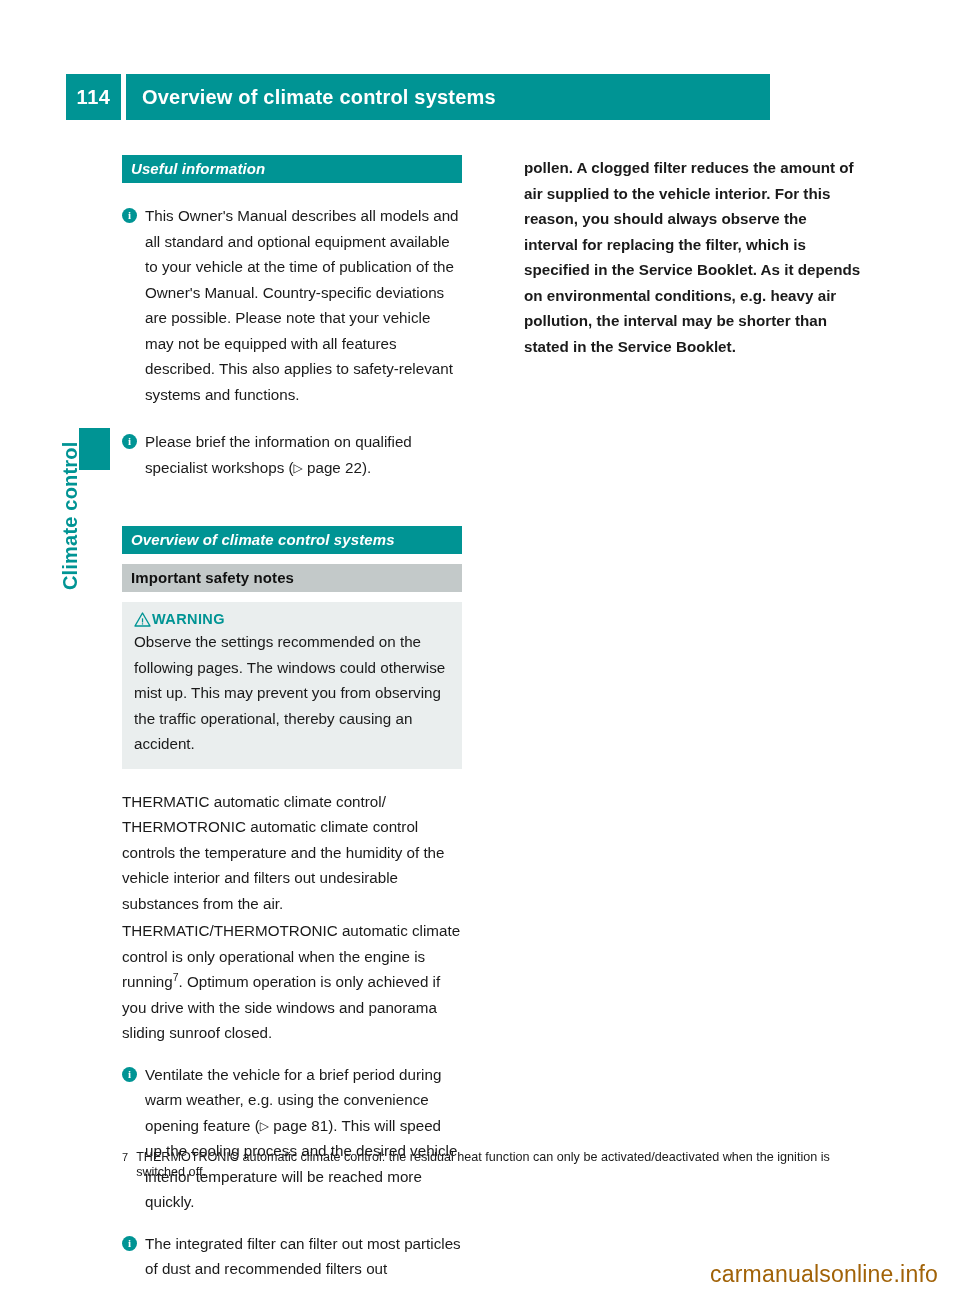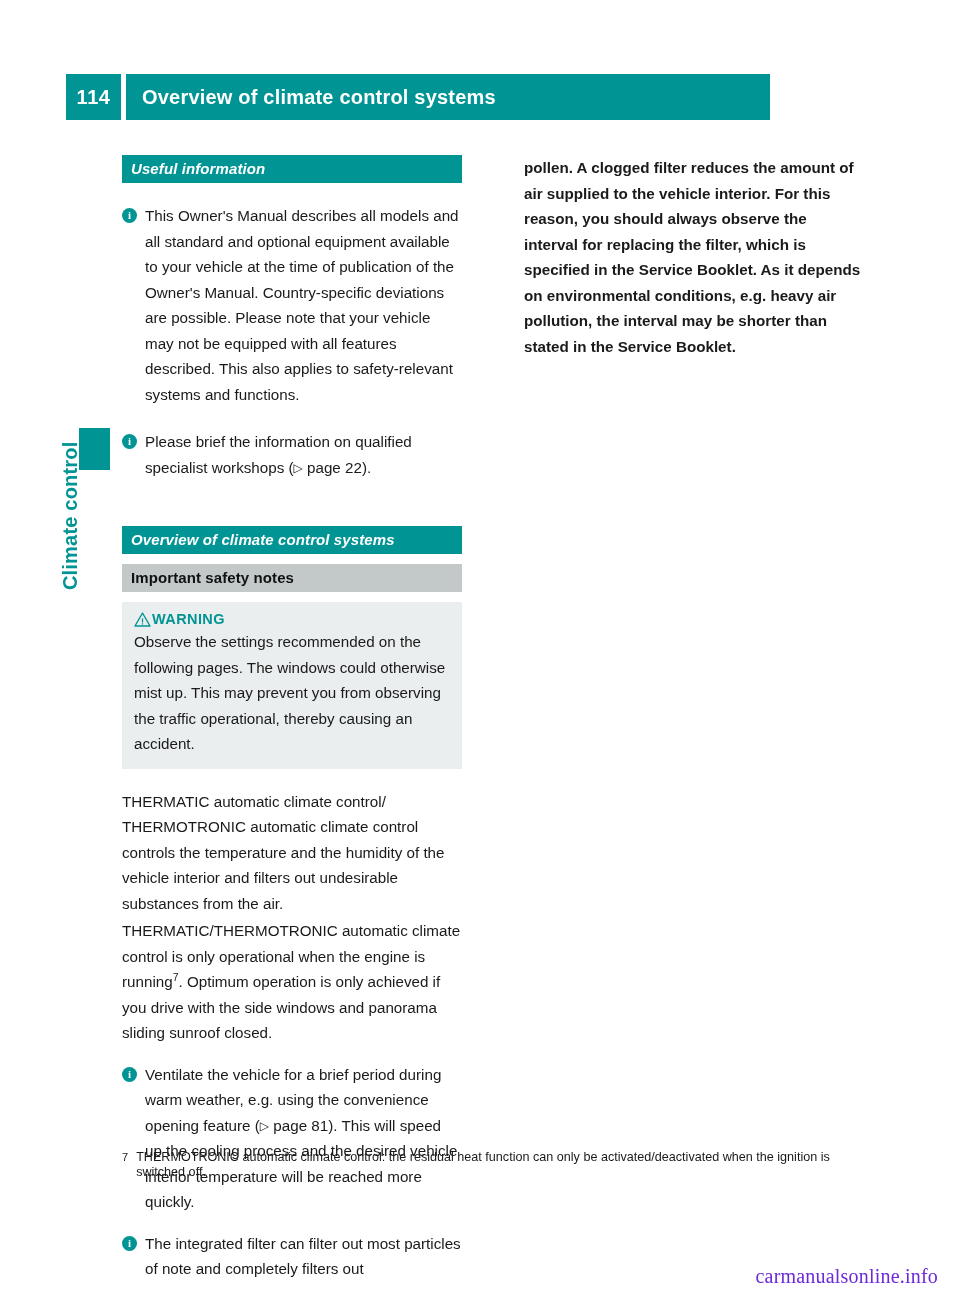--- a/index.html
+++ b/index.html
@@ -212,24 +212,23 @@
     font-size: 12.6px;
     line-height: 15px;
     color: #1a1a1a;
   }
 
   
   .watermark {
     position: absolute;
     right: 22px;
     bottom: 14px;
-    font-size: 20px;
-    color: #6d28d9;
+    font-size: 23px;
+    color: #a16207;
     letter-spacing: 0.2px;
-    font-family: Liberation Serif, serif;
   }
 </style>
 </head>
 <body>
 
 <div class="header">
   <div class="header-pagenum">114</div>
   <div class="header-gap"></div>
   <div class="header-title">Overview of climate control systems</div>
 </div>
@@ -286,21 +285,21 @@
 
   <div class="note">
     <span class="icon-info">i</span>
     <p><span>Ventilate the vehicle for a brief period during warm weather, e.g. using the convenience opening feature (</span><span class="ref-arrow">▷</span>&nbsp;<span>page 81</span><span>). This will speed up the cooling process and the desired vehicle interior temperature will be reached more quickly.</span></p>
   </div>
 
   <div class="spacer-14"></div>
 
   <div class="note">
     <span class="icon-info">i</span>
-    <p>The integrated filter can filter out most particles of note and completely filters out</p>
+    <p>The integrated filter can filter out most particles of dust and recommended filters out</p>
   </div>
 
 </div>
 
 <div class="col-right">
   <p class="body">pollen. A clogged filter reduces the amount of air supplied to the vehicle interior. For this reason, you should always observe the interval for replacing the filter, which is specified in the Service Booklet. As it depends on environmental conditions, e.g. heavy air pollution, the interval may be shorter than stated in the Service Booklet.</p>
 </div>
 
 <div class="footnote">
   <div class="footnote-marker">7</div>

